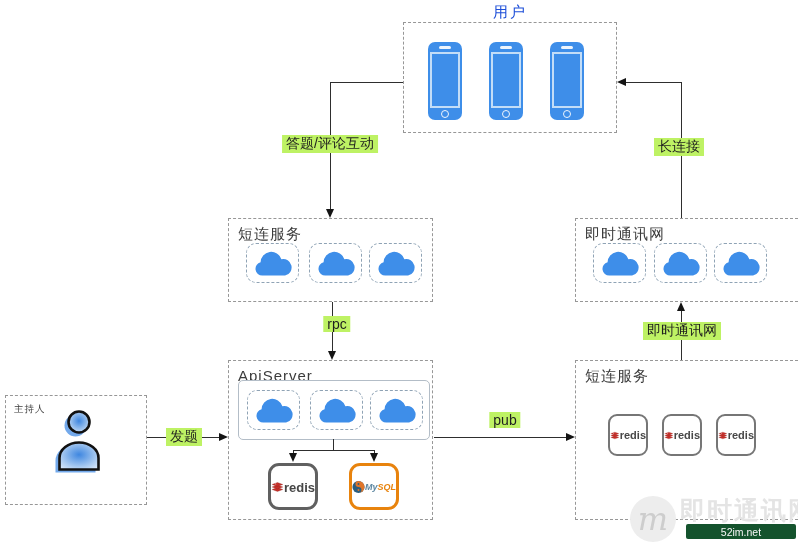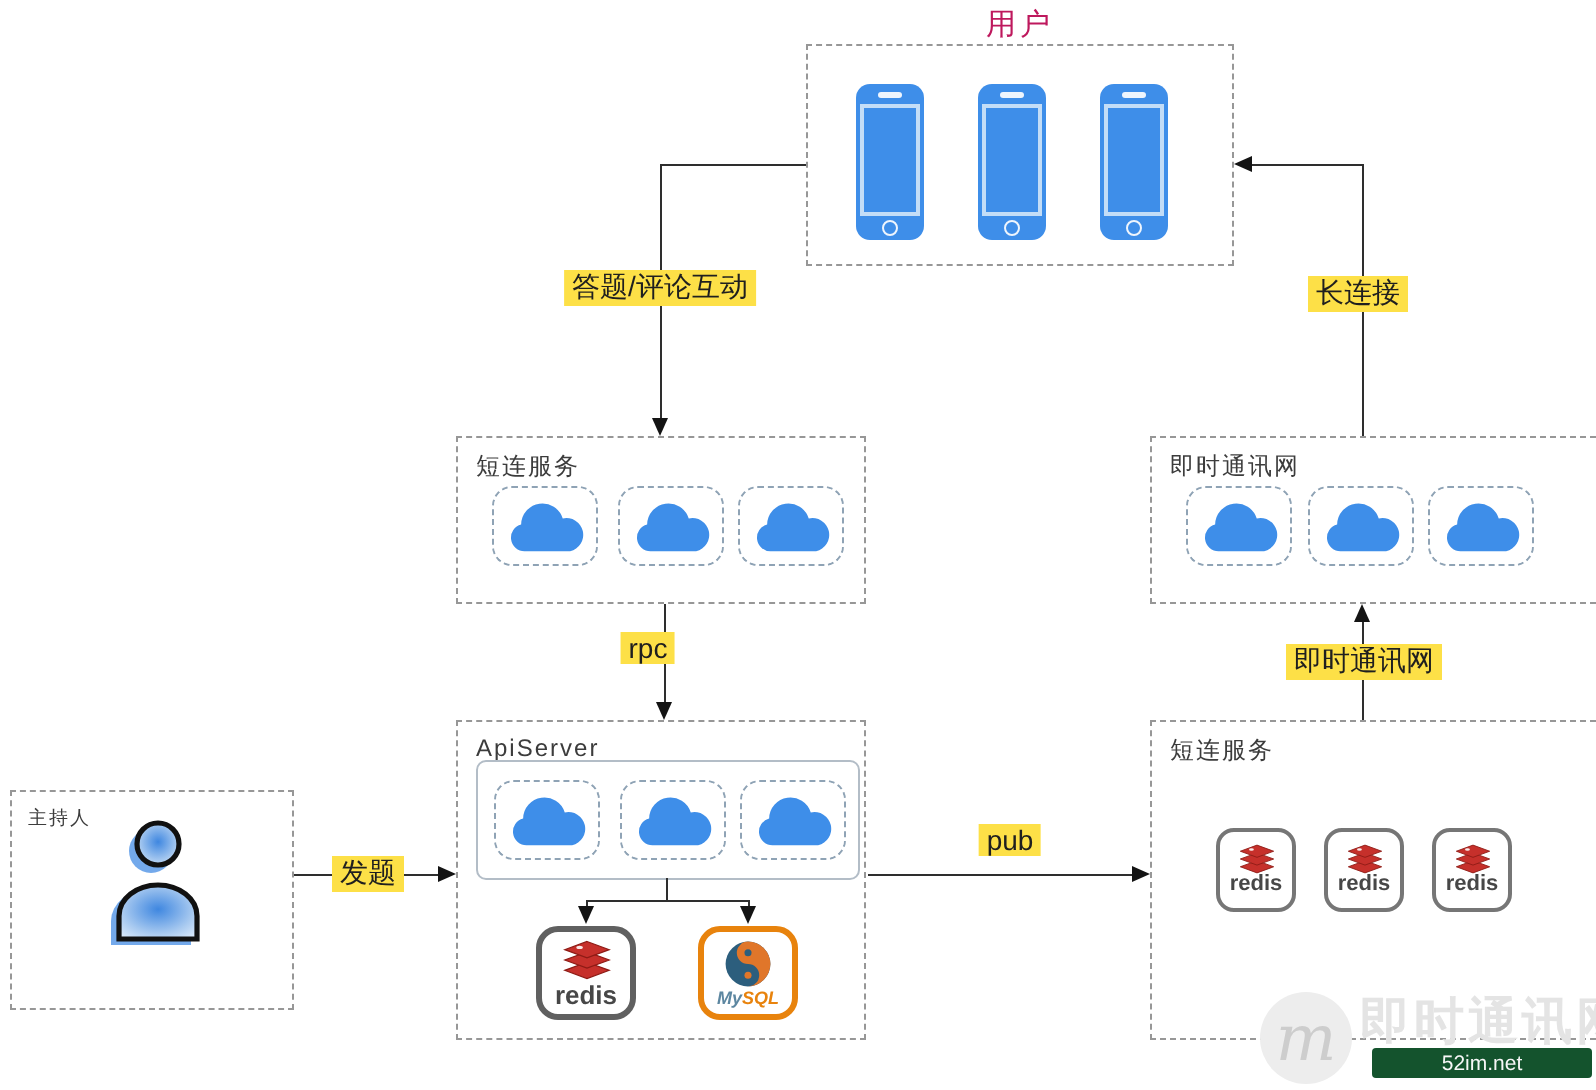--- a/index.html
+++ b/index.html
@@ -1,43 +1,43 @@
 <!DOCTYPE html>
 <html><head>
 <meta charset="utf-8">
 <style>
   html,body{margin:0;padding:0;background:#fff;}
   .canvas{position:relative;width:798px;height:545px;background:#fff;overflow:hidden;
           font-family:"Liberation Sans","DejaVu Sans",sans-serif;}
   .dashed-box{position:absolute;border:1px dashed #979797;box-sizing:border-box;}
-  .box-label{position:absolute;left:9px;top:6px;font-size:12px;color:#3c3c3c;letter-spacing:1px;}
+  .box-label{position:absolute;left:9px;top:6px;font-size:15px;color:#3c3c3c;letter-spacing:1px;}
   .users-title{position:absolute;left:403px;top:3px;width:214px;text-align:center;
-               font-size:15px;color:#be185d;letter-spacing:2px;}
+               font-size:15px;color:#1d4ed8;letter-spacing:2px;}
   .cloud-cell{position:absolute;width:53px;height:40px;border:1px dashed #8fa3b5;border-radius:10px;
               box-sizing:border-box;display:flex;align-items:center;justify-content:center;}
   .cluster{position:absolute;border:1px solid #b3bdc7;border-radius:5px;background:#fff;box-sizing:border-box;}
   .line{position:absolute;background:#2e2e2e;}
   .hline{height:1px;} .vline{width:1px;}
   .arrow{position:absolute;width:0;height:0;}
   .arrow-down{border-left:4.5px solid transparent;border-right:4.5px solid transparent;border-top:9px solid #141414;}
   .arrow-up{border-left:4.5px solid transparent;border-right:4.5px solid transparent;border-bottom:9px solid #141414;}
   .arrow-left{border-top:4.5px solid transparent;border-bottom:4.5px solid transparent;border-right:9px solid #141414;}
   .arrow-right{border-top:4.5px solid transparent;border-bottom:4.5px solid transparent;border-left:9px solid #141414;}
-  .edge-label{position:absolute;transform:translate(-50%,-50%);background:#fde047;padding:0 4px;
+  .edge-label{position:absolute;transform:translate(-50%,-50%);background:#bef264;padding:0 4px;
               font-size:14px;color:#1f1f1f;white-space:nowrap;}
   
   .phone{position:absolute;width:34px;height:78px;background:#3E8EE9;border-radius:7px;}
   .phone-screen{position:absolute;left:2px;right:2px;top:10px;bottom:12px;border:2px solid #c3ddf7;
                 background:#3E8EE9;box-sizing:border-box;}
   .phone-speaker{position:absolute;top:4px;left:50%;transform:translateX(-50%);width:12px;height:3px;
                  border-radius:2px;background:#eef5fd;}
   .phone-home{position:absolute;bottom:2.5px;left:50%;transform:translateX(-50%);width:6px;height:6px;
               border:1.5px solid #eef5fd;border-radius:50%;}
   
-  .db-icon{position:absolute;background:#fff;display:flex;flex-direction:column;align-items:center;
+  .db-icon{position:absolute;background:#fff;display:flex;flex-direction:row;align-items:center;
            justify-content:center;box-sizing:border-box;}
   .redis-big{border:3px solid #606060;border-radius:11px;}
   .mysql-big{border:3px solid #E8830D;border-radius:11px;}
   .redis-small{border:2px solid #767676;border-radius:9px;}
   .redis-text-big{font-weight:bold;color:#474747;font-size:13px;line-height:1;margin-top:1px;}
   .redis-text-small{font-weight:bold;color:#474747;font-size:11px;line-height:1;}
   .mysql-text{font-weight:bold;font-size:9px;line-height:1;margin-top:1px;font-style:italic;}
   .mysql-my{color:#5d87a1;} .mysql-sql{color:#E8830D;}
   
   .watermark{position:absolute;left:630px;top:486px;width:168px;height:59px;}
@@ -117,21 +117,21 @@
     </div>
     <div class="cloud-cell" style="left:138px;top:24px">
       <svg width="40" height="27" viewBox="0 0 56 38">
           <path d="M45 36 H13 A9.5 9.5 0 0 1 10.5 17.3 A15 15 0 0 1 39.8 13 A10.5 10.5 0 0 1 45 36 Z" fill="#3E8EE9"></path>
         </svg>
     </div>
   </div>
 
   <div class="line vline" style="left:332px;top:302px;height:50px"></div>
   <div class="arrow arrow-down" style="left:328px;top:351px"></div>
-  <div class="edge-label" style="left:324px;top:324px">rpc</div>
+  <div class="edge-label" style="left:337px;top:324px">rpc</div>
 
   <div class="line vline" style="left:681px;top:309px;height:51px"></div>
   <div class="arrow arrow-up" style="left:677px;top:302px"></div>
   <div class="edge-label" style="left:682px;top:331px">即时通讯网</div>
 
   <div class="dashed-box" style="left:228px;top:360px;width:205px;height:160px">
     <div class="box-label">ApiServer</div>
     <div class="cluster" style="left:9px;top:19px;width:192px;height:60px">
       <div class="cloud-cell" style="left:8px;top:9px">
         <svg width="40" height="27" viewBox="0 0 56 38">

